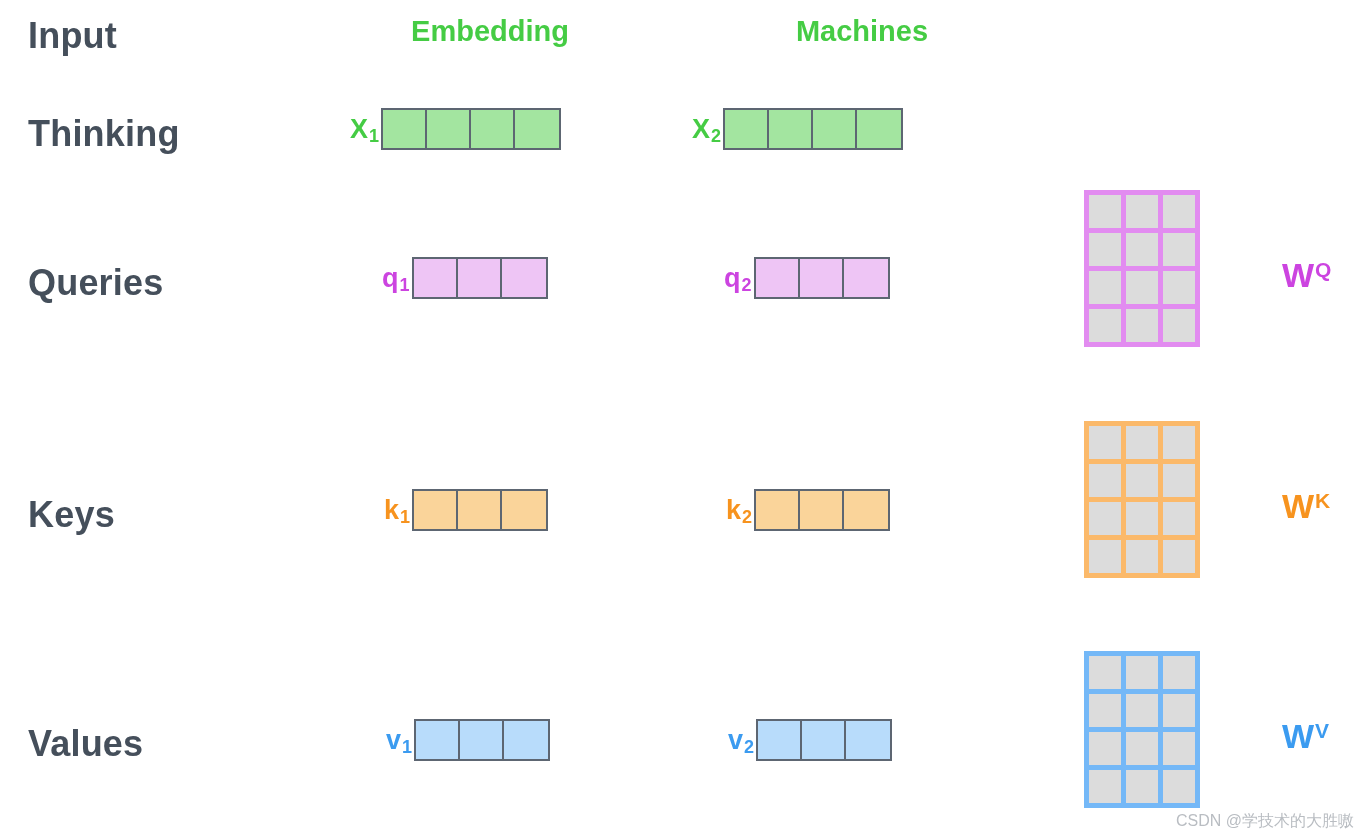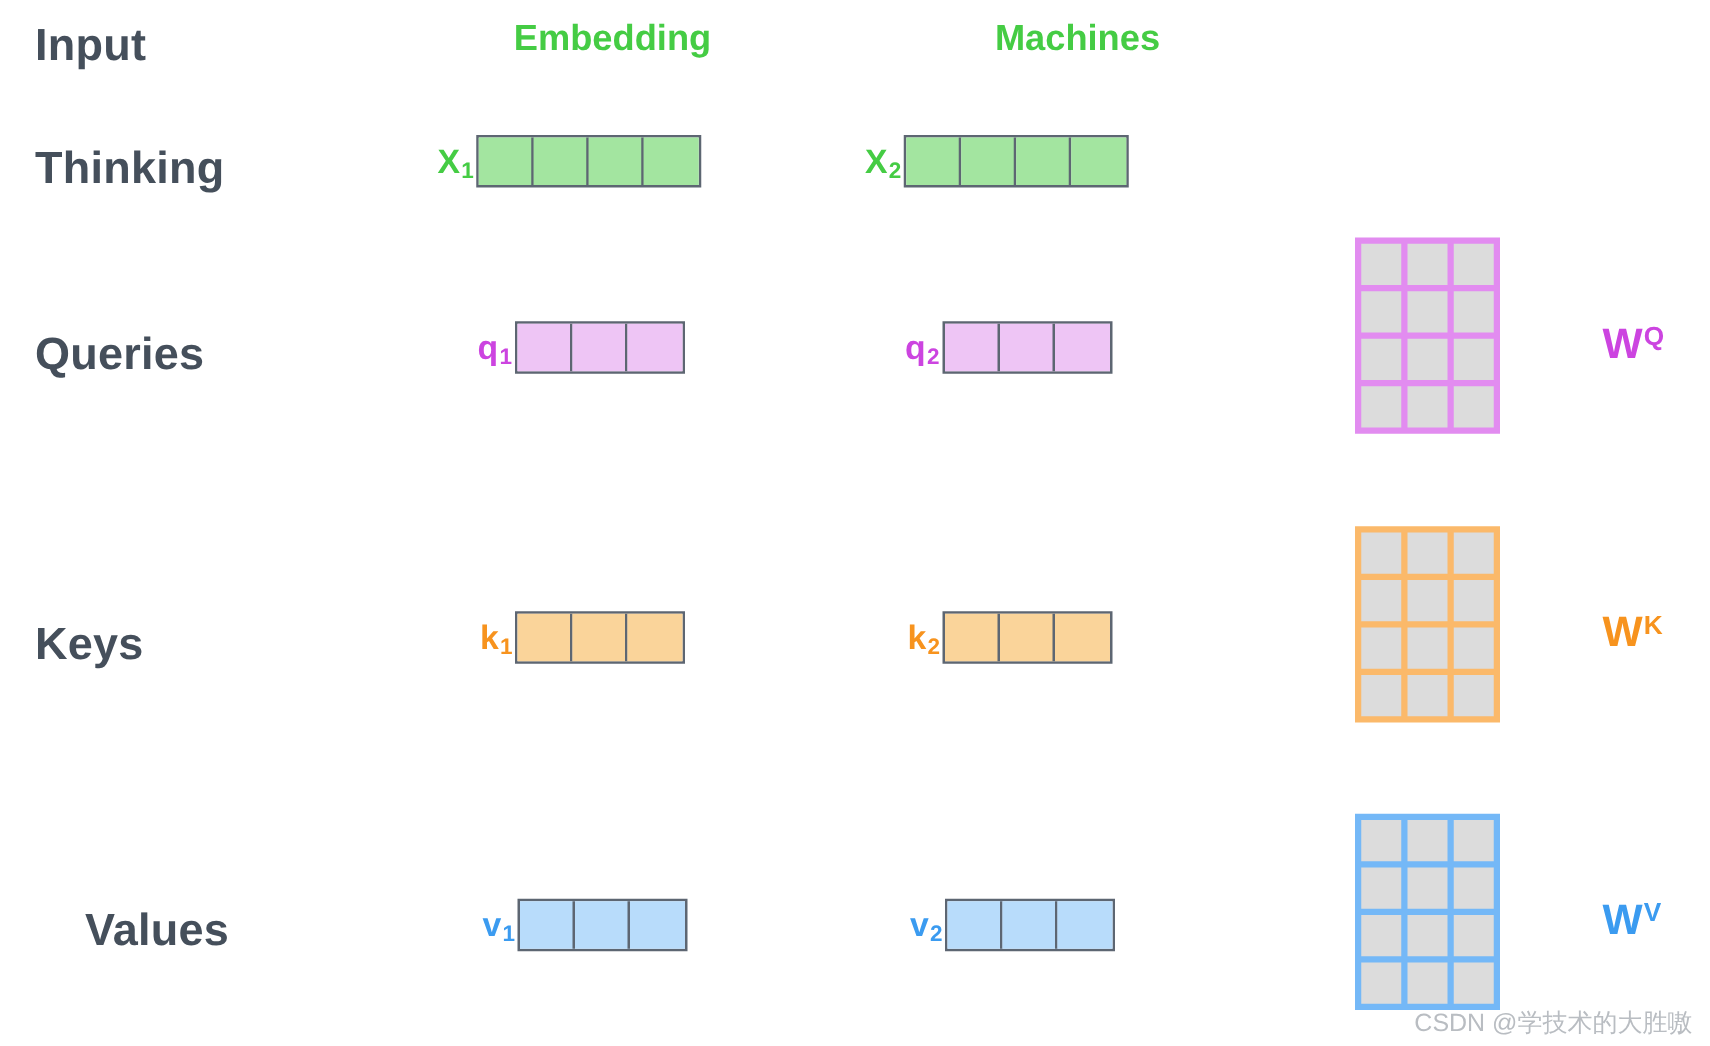--- a/index.html
+++ b/index.html
@@ -131,35 +131,35 @@
   .n-purple { color: #cc44e0; }
   .n-orange { color: #f7931e; }
   .n-blue   { color: #3b9bf0; }
 
   
   .watermark {
     position: absolute;
     right: 14px;
     bottom: 8px;
     color: #b9bdc2;
-    font-size: 20px;
+    font-size: 16px;
     line-height: 1;
     white-space: nowrap;
   }
 </style>
 </head>
 <body>
 
 <div id="canvas">
 
   <div class="row-label" style="top:18px;">Input</div>
   <div class="row-label" style="top:116px;">Thinking</div>
   <div class="row-label" style="top:265px;">Queries</div>
   <div class="row-label" style="top:497px;">Keys</div>
-  <div class="row-label" style="top:726px;margin-left:40px;">Values</div>
+  <div class="row-label" style="top:726px;">Values</div>
 
   <div class="word-header" style="left:490px; top:17px;">Embedding</div>
   <div class="word-header" style="left:862px; top:17px;">Machines</div>
 
   <div class="vec-group c-green" style="left:350px; top:108px;">
     <span class="vec-label">
       <span>X</span>
         <span class="sub">1</span>
     </span>
     <span class="vec-boxes">

